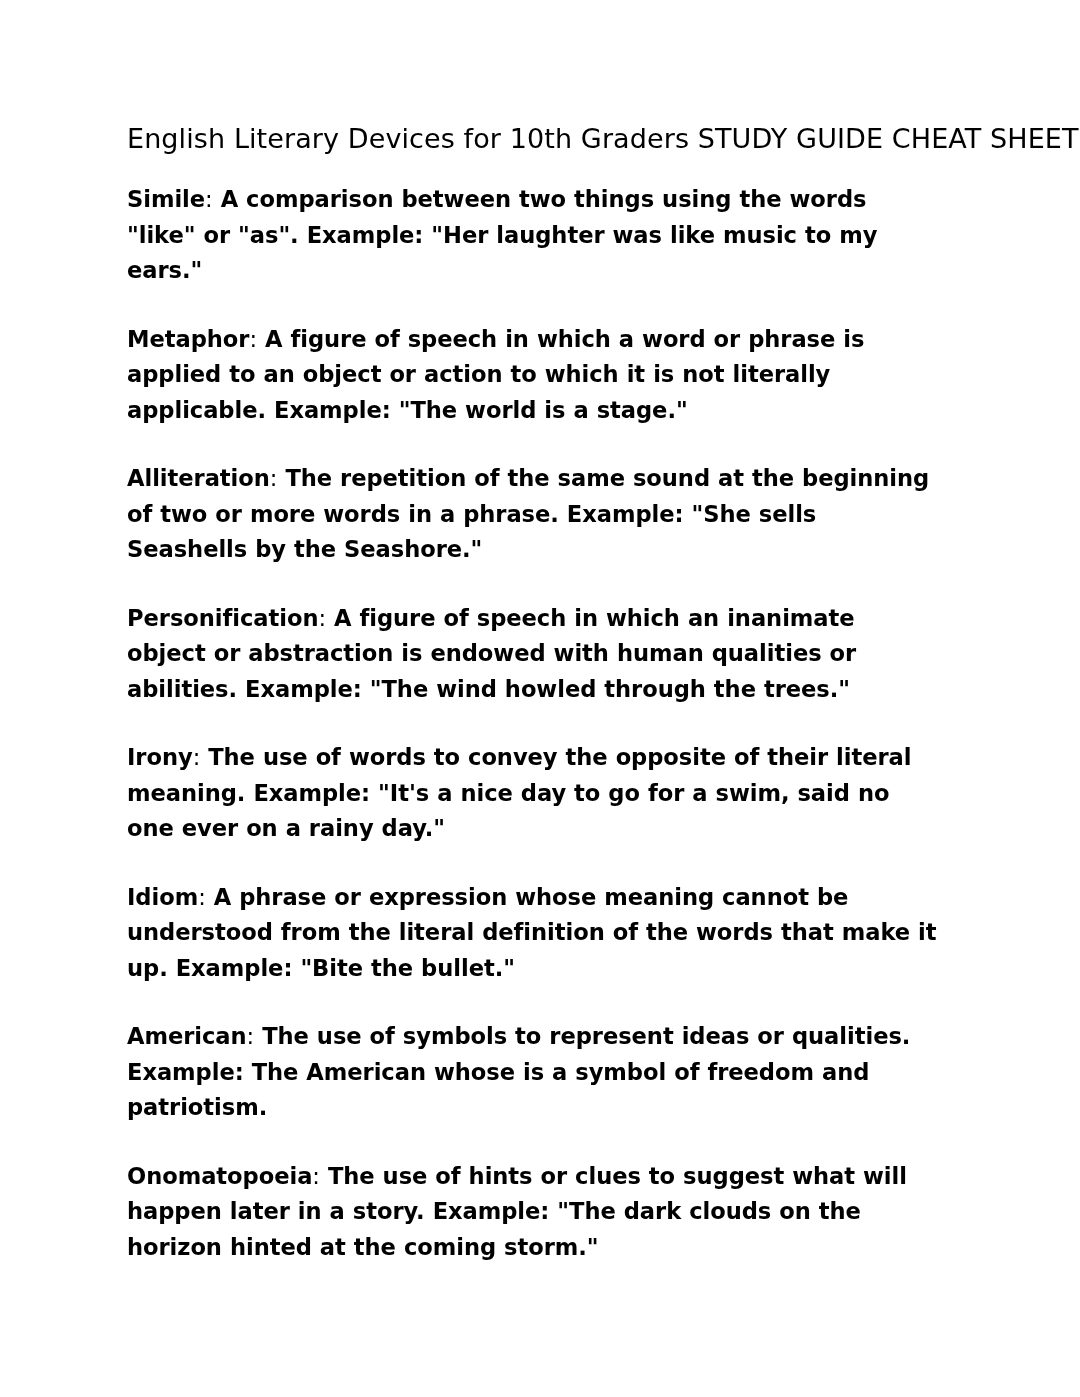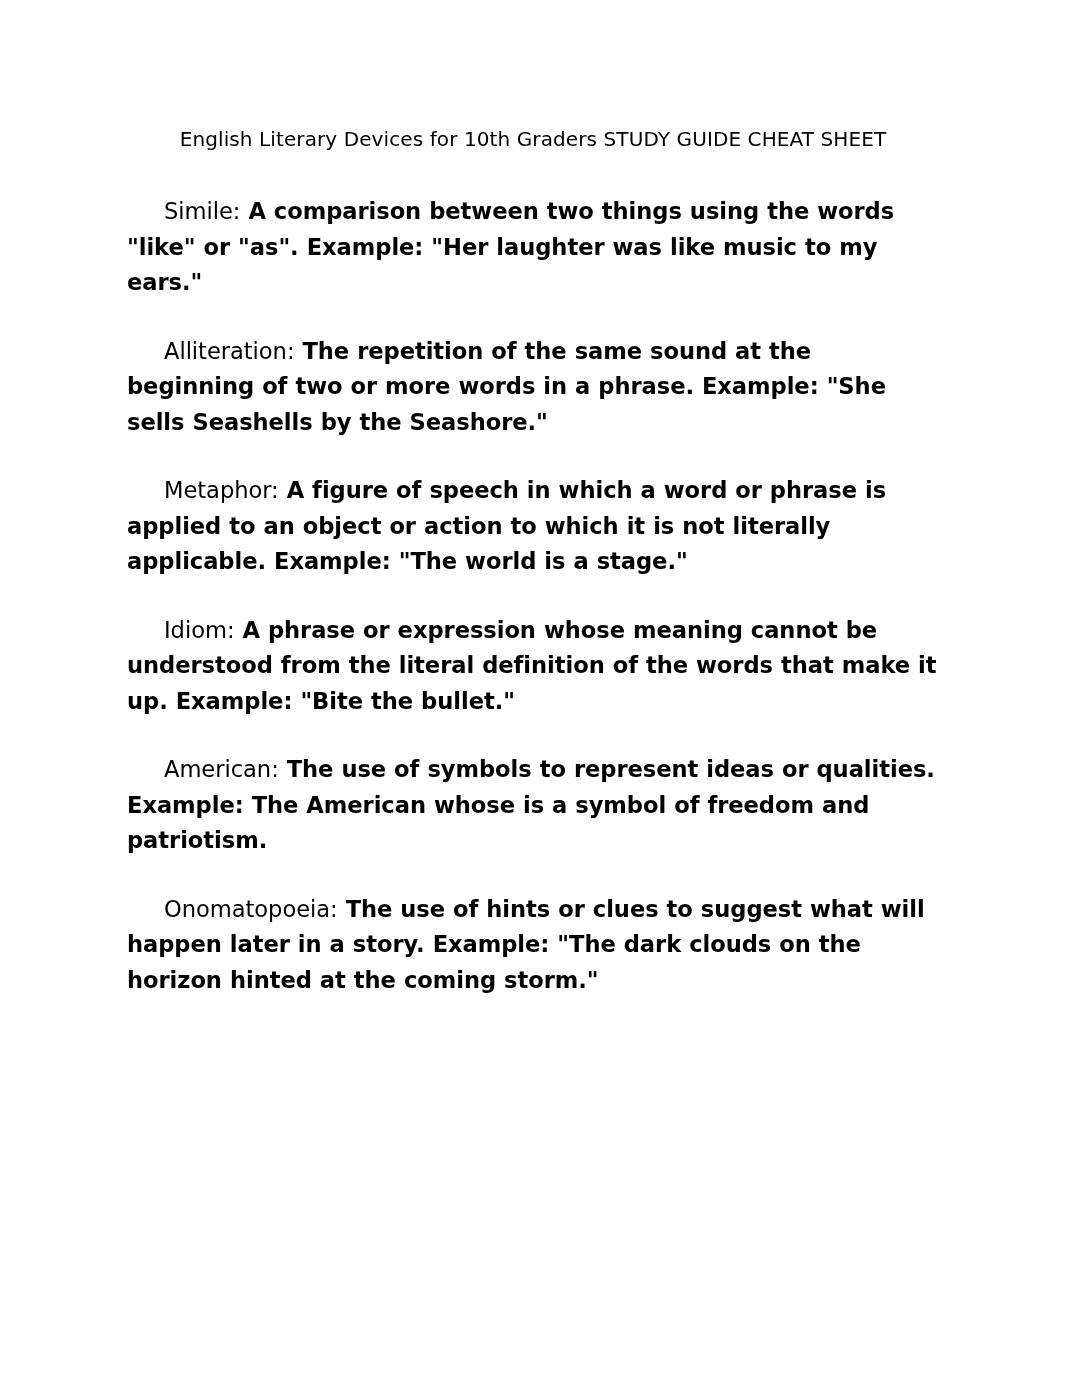--- a/index.html
+++ b/index.html
@@ -24,60 +24,61 @@
     overflow: hidden;
   }
   .content {
     position: absolute;
     left: 127px;
     top: 122px;
     width: 812px;
   }
   .doc-title {
     text-align: center;
-    font-size: 20px;
+    font-size: 27px;
     line-height: 34px;
     font-weight: 400;
     letter-spacing: 0.1px;
-    margin: 0 0 38px 0;
+    margin: 0 0 26px 0;
     white-space: nowrap;
   }
   .entry {
     font-size: 22.6px;
     line-height: 35.5px;
     margin: 0 0 33px 0;
     text-align: left;
     letter-spacing: -0.05px;
     word-spacing: 0.2px;
   }
   .entry:last-child {
     margin-bottom: 0;
   }
   .term {
-    font-weight: 400;
-    margin-left: 37px;
+    font-weight: 700;
   }
   .sep {
     font-weight: 400;
   }
   .body-text {
     font-weight: 700;
   }
 </style>
 </head>
 <body>
 
 <div class="page">
   <div class="content">
 
     <h1 class="doc-title">English Literary Devices for 10th Graders STUDY GUIDE CHEAT SHEET</h1>
 
     <div id="entries-container">
         <p class="entry"><span class="term">Simile</span><span class="sep">:</span><span class="body-text"> A comparison between two things using the words "like" or "as". Example: "Her laughter was like music to my ears."</span></p>
+        <p class="entry"><span class="term">Metaphor</span><span class="sep">:</span><span class="body-text"> A figure of speech in which a word or phrase is applied to an object or action to which it is not literally applicable. Example: "The world is a stage."</span></p>
         <p class="entry"><span class="term">Alliteration</span><span class="sep">:</span><span class="body-text"> The repetition of the same sound at the beginning of two or more words in a phrase. Example: "She sells Seashells by the Seashore."</span></p>
-        <p class="entry"><span class="term">Metaphor</span><span class="sep">:</span><span class="body-text"> A figure of speech in which a word or phrase is applied to an object or action to which it is not literally applicable. Example: "The world is a stage."</span></p>
+        <p class="entry"><span class="term">Personification</span><span class="sep">:</span><span class="body-text"> A figure of speech in which an inanimate object or abstraction is endowed with human qualities or abilities. Example: "The wind howled through the trees."</span></p>
+        <p class="entry"><span class="term">Irony</span><span class="sep">:</span><span class="body-text"> The use of words to convey the opposite of their literal meaning. Example: "It's a nice day to go for a swim, said no one ever on a rainy day."</span></p>
         <p class="entry"><span class="term">Idiom</span><span class="sep">:</span><span class="body-text"> A phrase or expression whose meaning cannot be understood from the literal definition of the words that make it up. Example: "Bite the bullet."</span></p>
         <p class="entry"><span class="term">American</span><span class="sep">:</span><span class="body-text"> The use of symbols to represent ideas or qualities. Example: The American whose is a symbol of freedom and patriotism.</span></p>
         <p class="entry"><span class="term">Onomatopoeia</span><span class="sep">:</span><span class="body-text"> The use of hints or clues to suggest what will happen later in a story. Example: "The dark clouds on the horizon hinted at the coming storm."</span></p>
       </div>
 
   </div>
 </div>
 
 </body></html>

